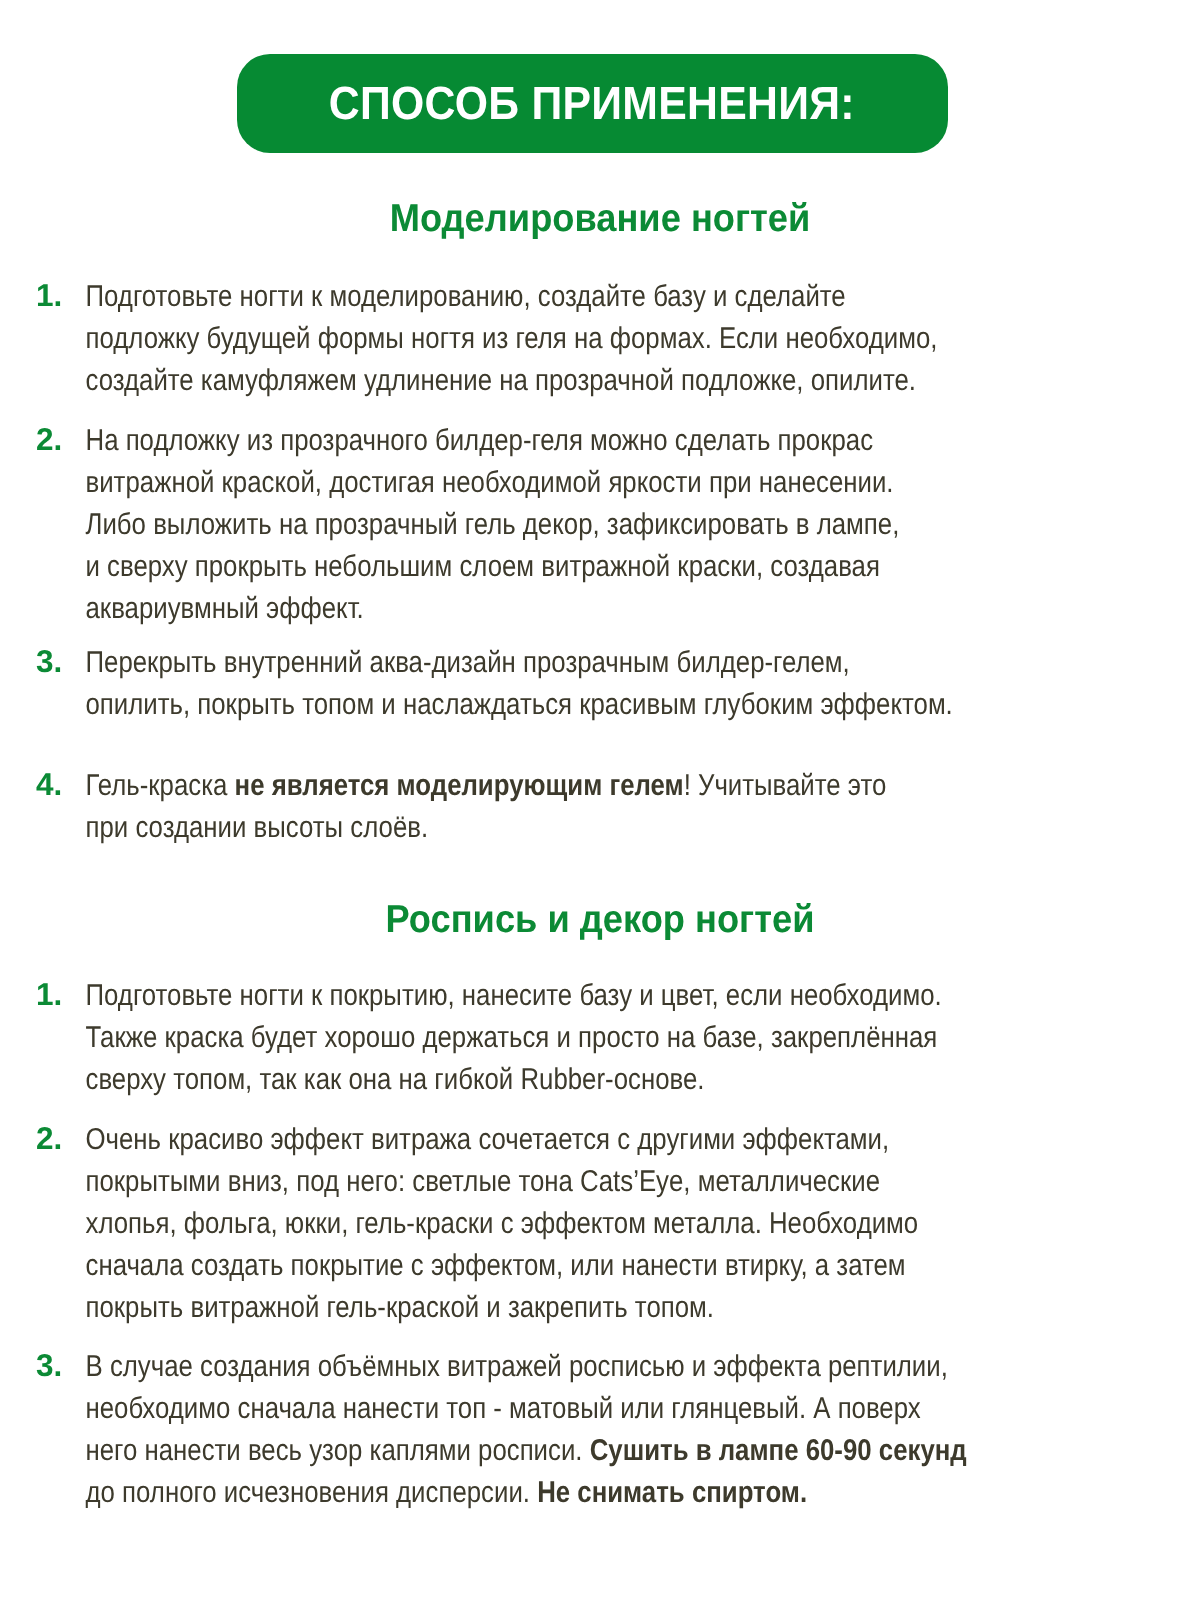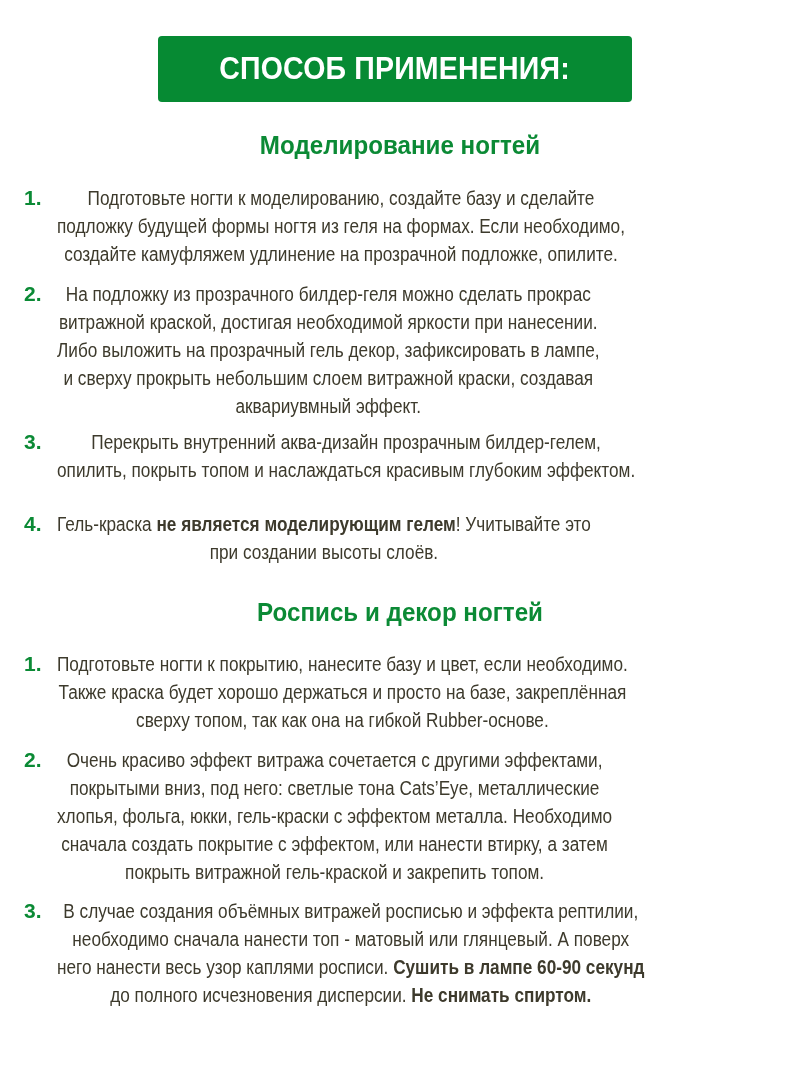--- a/index.html
+++ b/index.html
@@ -15,21 +15,21 @@
       font-family: "Liberation Sans", "DejaVu Sans", sans-serif;
       color: #3d3a2c;
     }
     .banner {
       position: absolute;
       left: 158px;
       top: 36px;
       width: 474px;
       height: 66px;
       background: #068a33;
-      border-radius: 4px;
+      border-radius: 22px;
       display: flex;
       align-items: center;
       justify-content: center;
     }
     .banner-title {
       color: #ffffff;
       font-size: 31px;
       font-weight: bold;
       letter-spacing: 0.2px;
       transform: scaleX(0.92);
@@ -58,21 +58,20 @@
       top: 0;
       color: #0b8a35;
       font-weight: bold;
       font-size: 21px;
       line-height: 28px;
     }
     .lines {
       position: absolute;
       left: 33px;
       top: 0;
-      text-align: center;
     }
     .line {
       font-size: 20px;
       line-height: 28px;
       white-space: nowrap;
       transform: scaleX(0.86);
       transform-origin: left center;
       color: #3d3a2c;
     }
     .line b {

